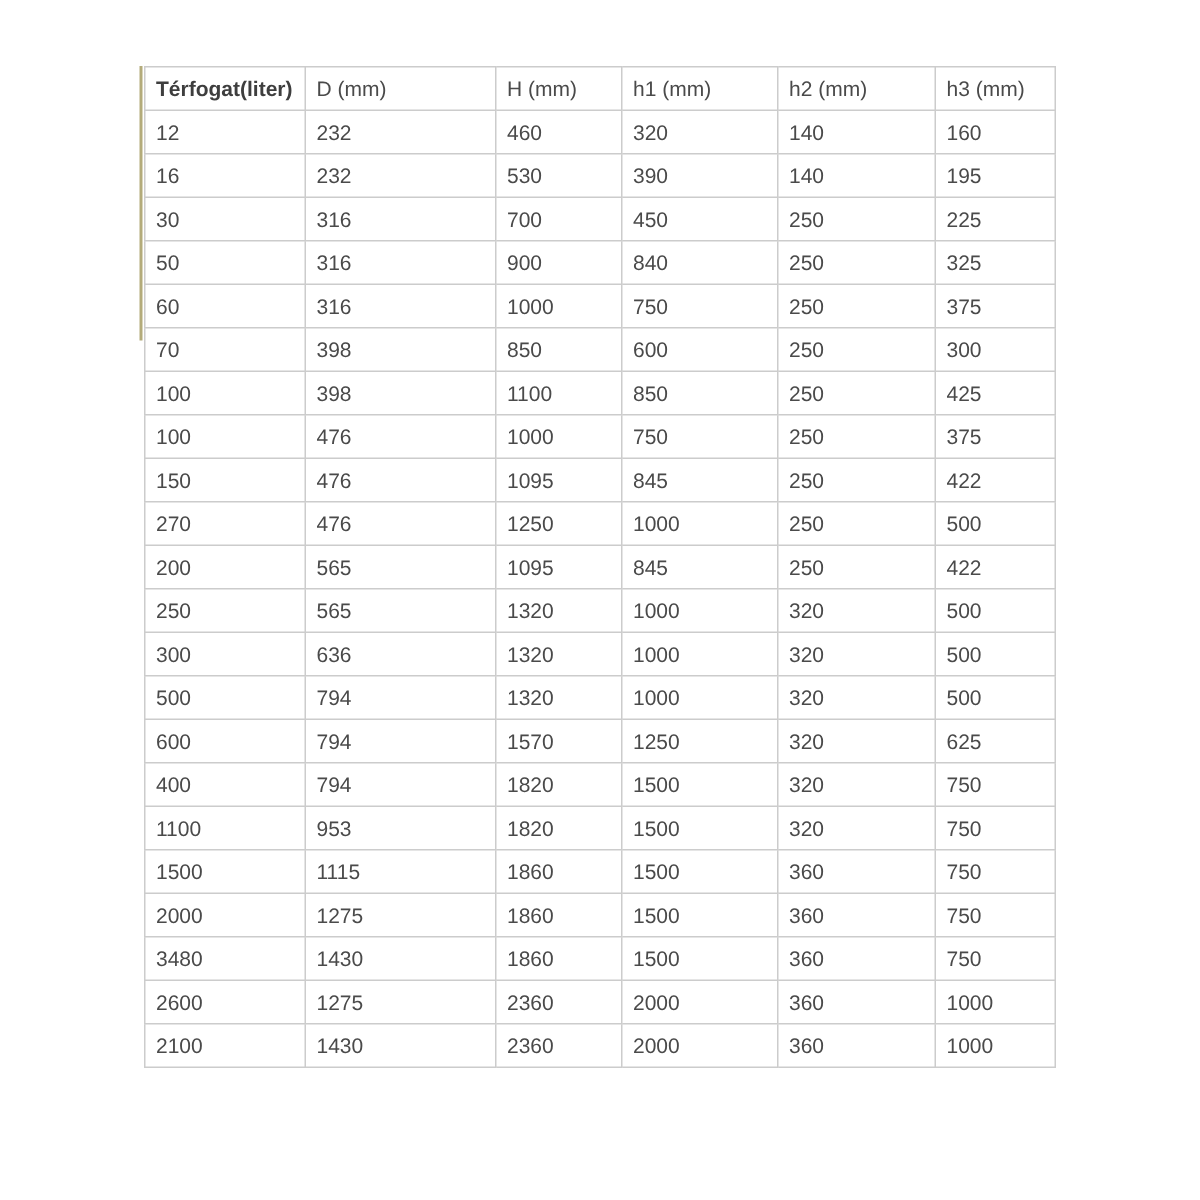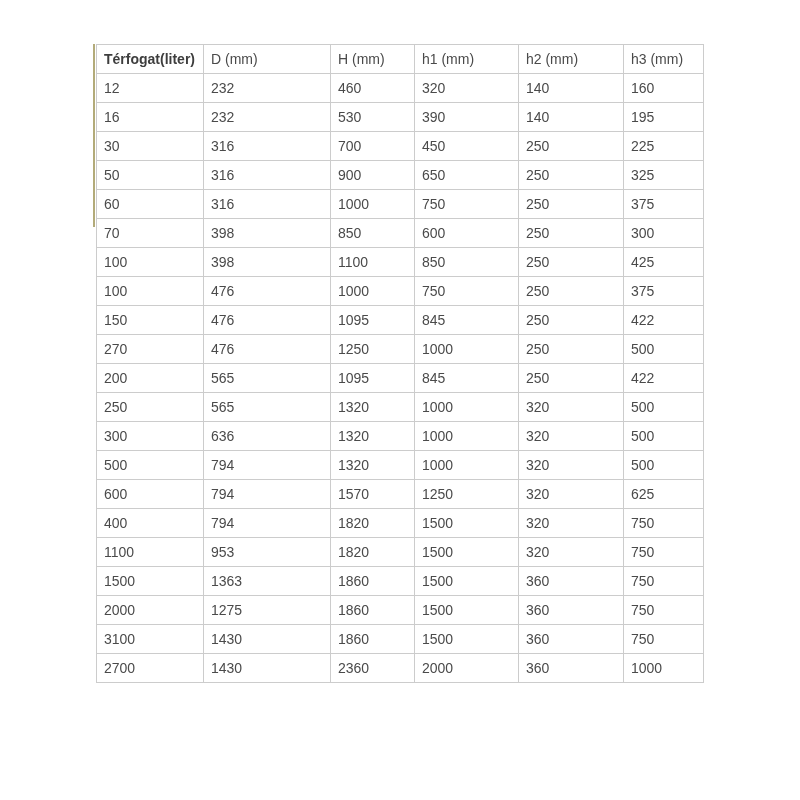--- a/index.html
+++ b/index.html
@@ -109,21 +109,21 @@
             <td>316</td>
             <td>700</td>
             <td>450</td>
             <td>250</td>
             <td>225</td>
           </tr>
           <tr>
             <td>50</td>
             <td>316</td>
             <td>900</td>
-            <td>650</td>
+            <td>840</td>
             <td>250</td>
             <td>325</td>
           </tr>
           <tr>
             <td>60</td>
             <td>316</td>
             <td>1000</td>
             <td>750</td>
             <td>250</td>
             <td>375</td>
@@ -219,44 +219,52 @@
           <tr>
             <td>1100</td>
             <td>953</td>
             <td>1820</td>
             <td>1500</td>
             <td>320</td>
             <td>750</td>
           </tr>
           <tr>
             <td>1500</td>
-            <td>1363</td>
+            <td>1115</td>
             <td>1860</td>
             <td>1500</td>
             <td>360</td>
             <td>750</td>
           </tr>
           <tr>
             <td>2000</td>
             <td>1275</td>
             <td>1860</td>
             <td>1500</td>
             <td>360</td>
             <td>750</td>
           </tr>
           <tr>
-            <td>3100</td>
+            <td>3480</td>
             <td>1430</td>
             <td>1860</td>
             <td>1500</td>
             <td>360</td>
             <td>750</td>
           </tr>
           <tr>
-            <td>2700</td>
+            <td>2600</td>
+            <td>1275</td>
+            <td>2360</td>
+            <td>2000</td>
+            <td>360</td>
+            <td>1000</td>
+          </tr>
+          <tr>
+            <td>2100</td>
             <td>1430</td>
             <td>2360</td>
             <td>2000</td>
             <td>360</td>
             <td>1000</td>
           </tr>
         </tbody>
     </table>
   </div>
 

